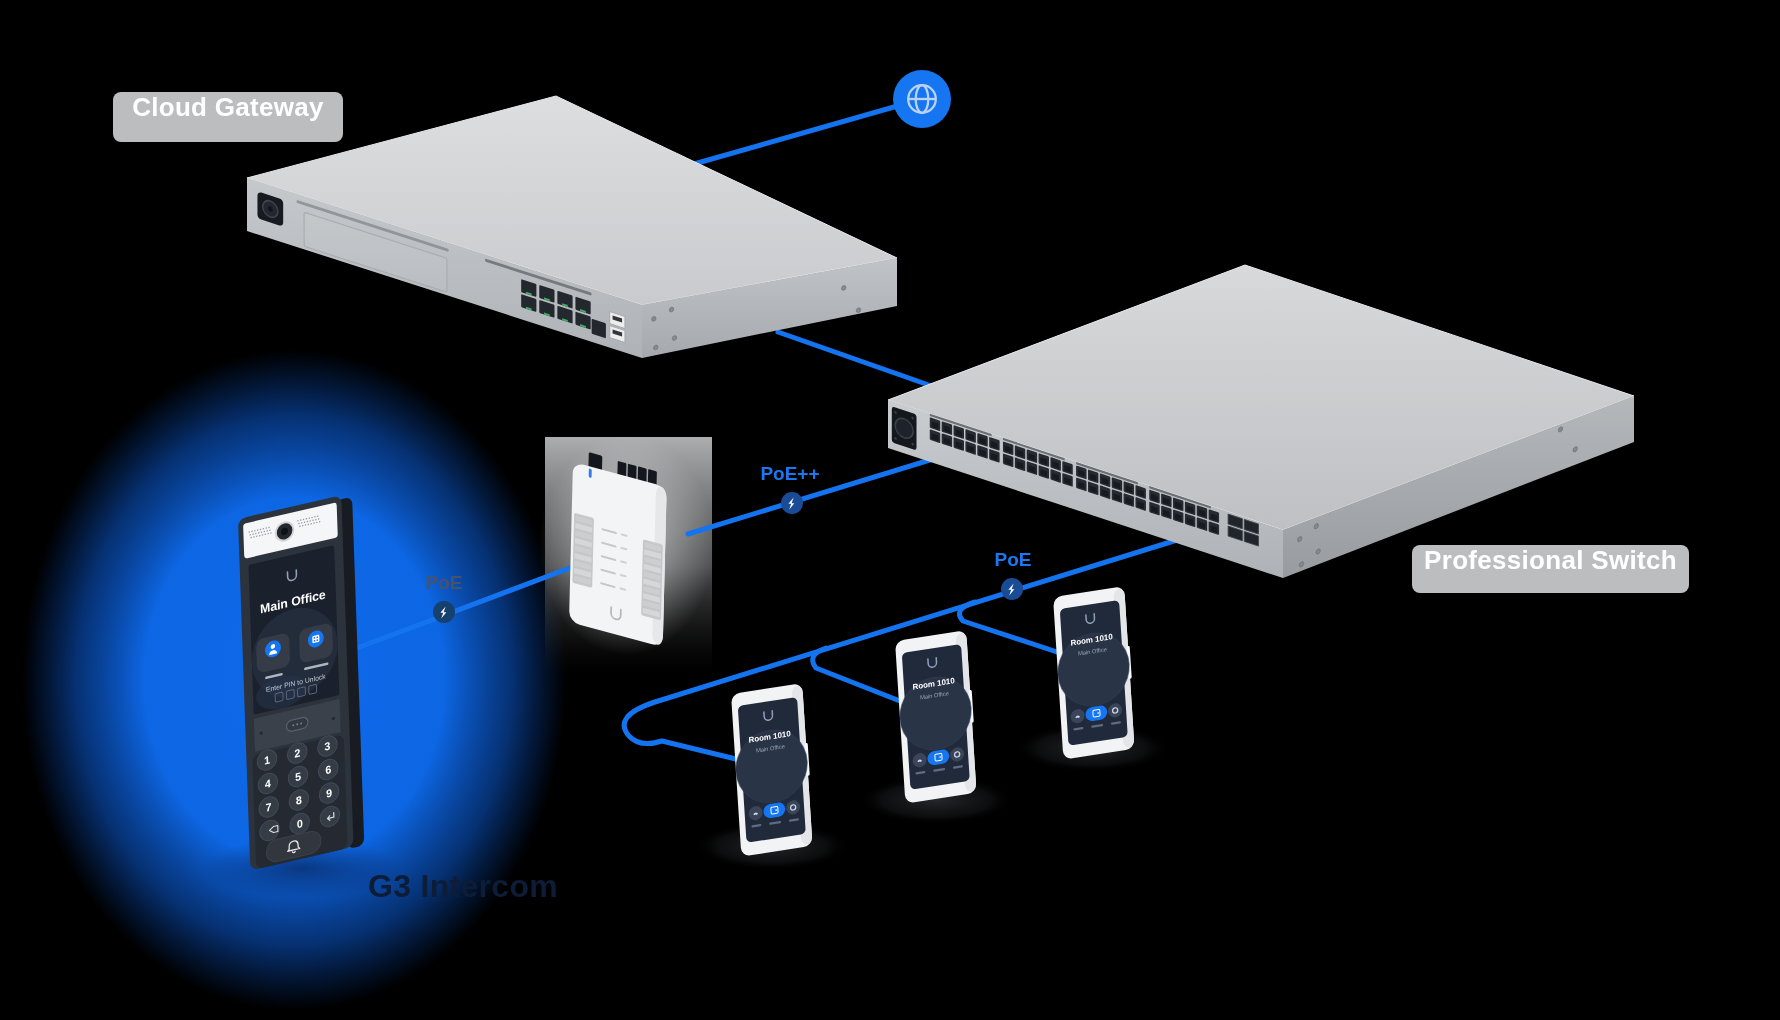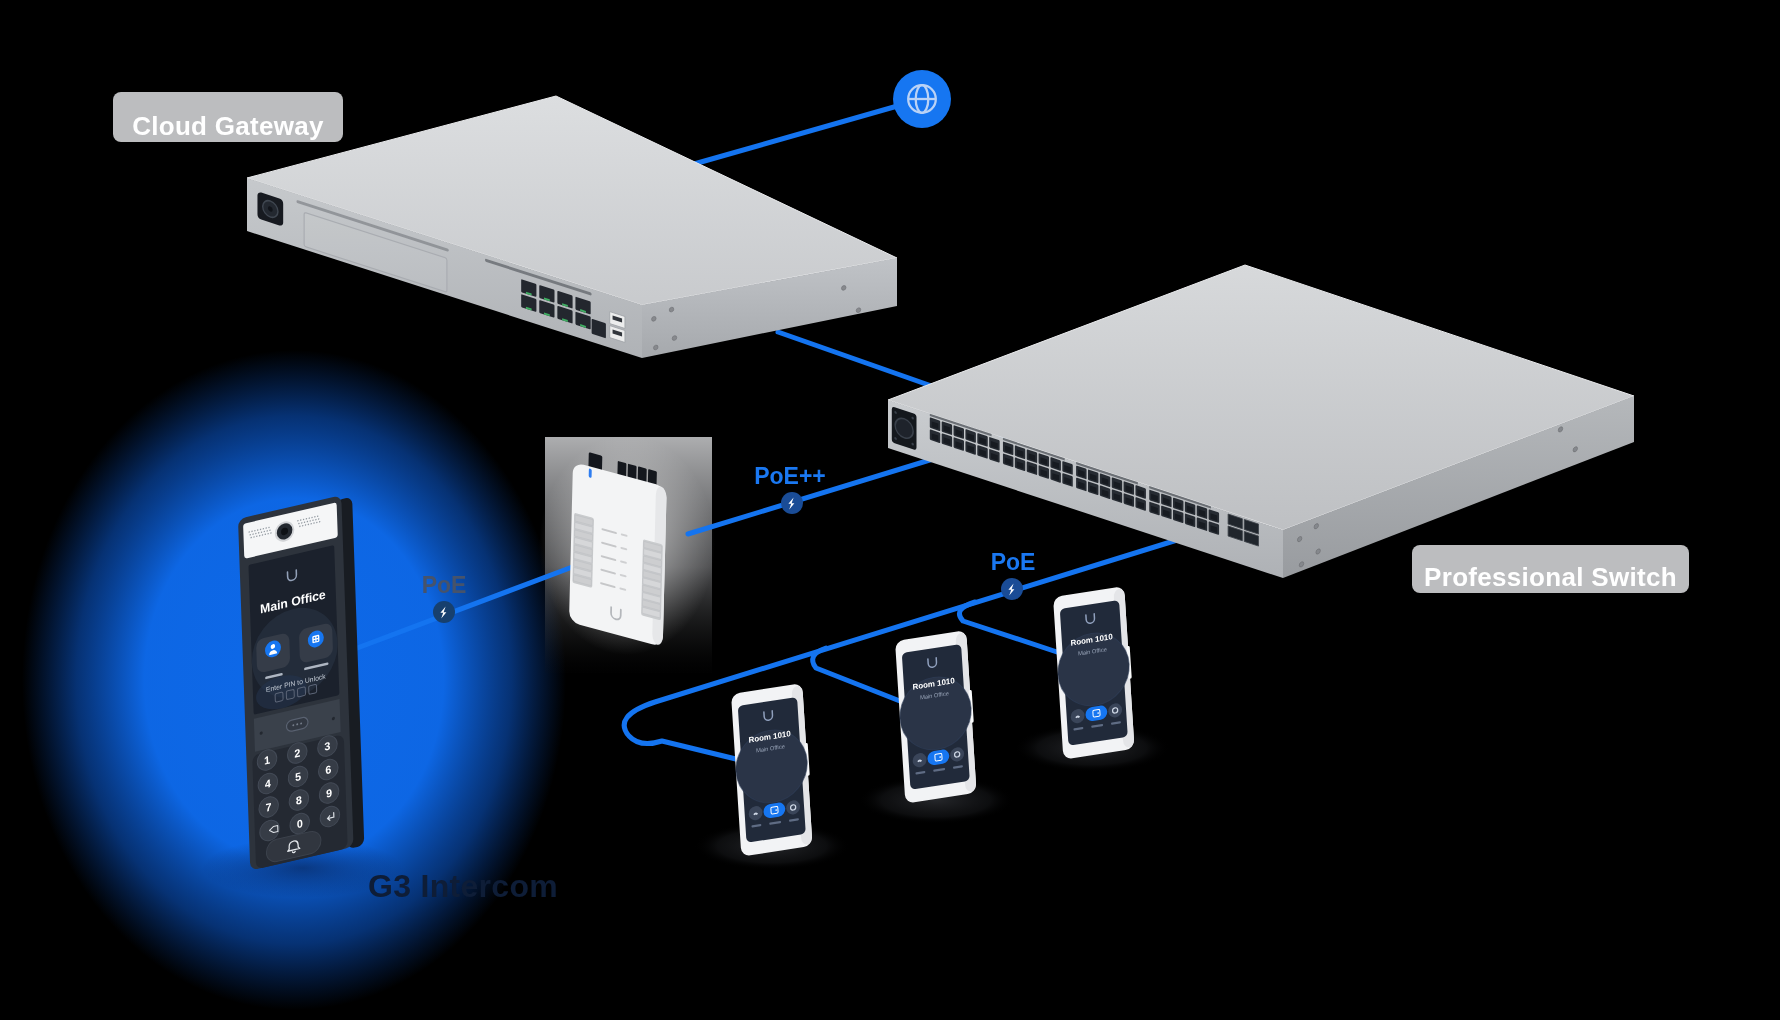--- a/index.html
+++ b/index.html
@@ -1,23 +1,23 @@
 <!DOCTYPE html>
 <html><head>
 <meta charset="utf-8">
 <style>
   html,body{margin:0;padding:0;background:#000;}
   #stage{position:relative;width:1780px;height:1020px;background:#000;overflow:hidden;
          font-family:"Liberation Sans",sans-serif;}
   #scene{position:absolute;left:0;top:0;}
   svg text{font-family:"Liberation Sans",sans-serif;}
-  .pill-label{position:absolute;display:flex;align-items:flex-end;justify-content:center;
+  .pill-label{position:absolute;display:flex;align-items:flex-start;justify-content:center;
       background:rgba(198,199,201,0.95);border-radius:8px;color:#fff;font-weight:700;
       font-size:26px;letter-spacing:.3px;}
-  .poe-label{position:absolute;width:120px;text-align:center;font-weight:700;font-size:23px;}
+  .poe-label{position:absolute;width:120px;text-align:center;font-weight:700;font-size:19px;}
   .poe-blue{color:#1a78f2;}
   .poe-muted{color:#46536b;}
   #g3-label{position:absolute;font-weight:700;font-size:32px;color:#0e1d37;letter-spacing:.3px;}
 </style>
 </head>
 <body>
 
 <div id="stage">
 <svg id="scene" width="1780" height="1020" viewBox="0 0 1780 1020">
   <defs>

